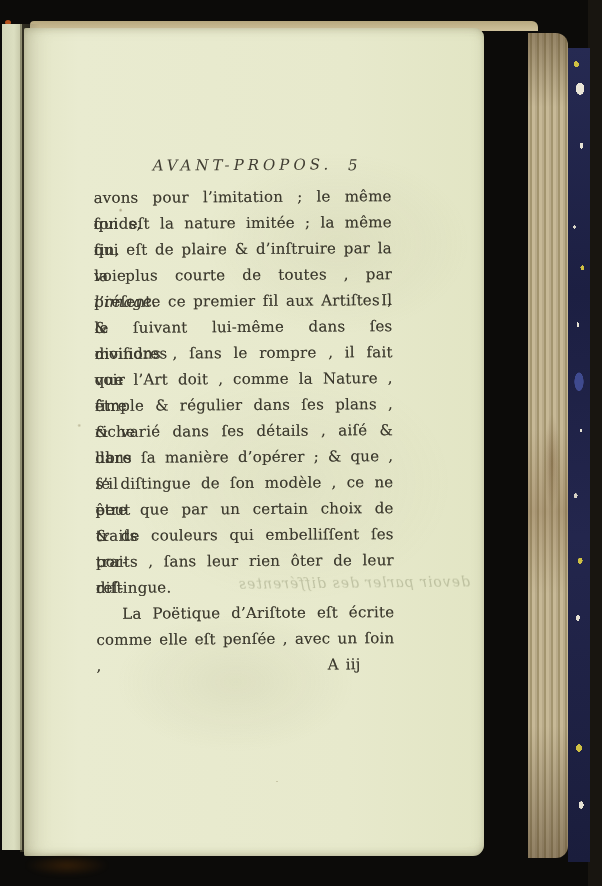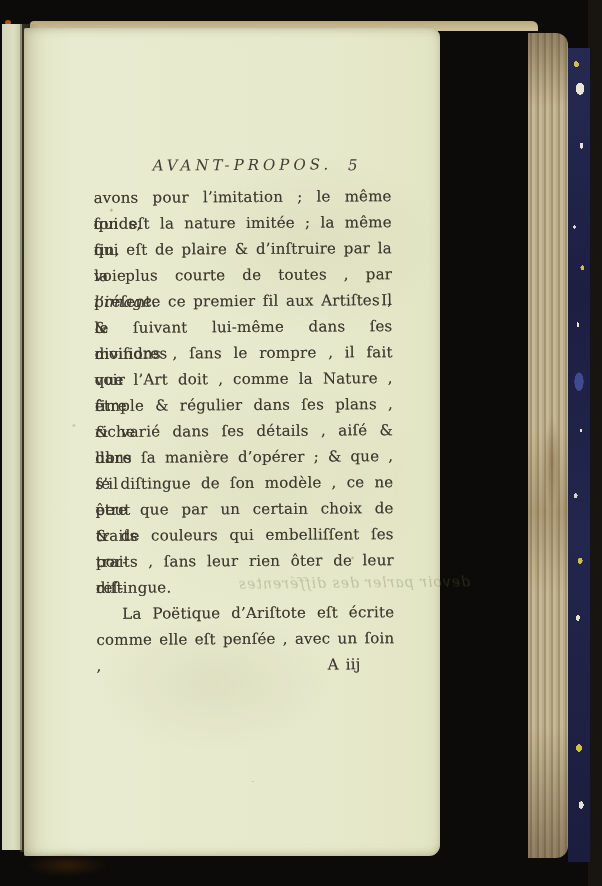--- a/index.html
+++ b/index.html
@@ -15,21 +15,21 @@
 
   
   .facing-page{position:absolute;left:2px;top:24px;width:20px;height:826px;
     background:linear-gradient(90deg,#d3d6b8,#dcdfc1 60%,#c2c3a4);}
 
   
   .gutter{position:absolute;left:20px;top:24px;width:20px;height:828px;
     background:linear-gradient(90deg,rgba(90,85,60,.55),rgba(120,115,85,.25) 45%,rgba(0,0,0,0));}
 
   
-  .page{position:absolute;left:24px;top:28px;width:416px;height:828px;
+  .page{position:absolute;left:24px;top:28px;width:460px;height:828px;
     background:linear-gradient(90deg,#e3e5c6 0,#e9ebd0 12%,#e7e9cc 70%,#e2e5c4);
     border-radius:2px 9px 11px 2px;
     box-shadow:inset 14px 0 22px -12px rgba(110,105,70,.45),
                inset -6px 0 14px -8px rgba(130,120,85,.35),
                inset 0 -5px 10px -6px rgba(120,110,75,.45),
                inset 0 4px 8px -5px rgba(120,110,75,.35);}
   
   .page .texture{position:absolute;inset:0;pointer-events:none;border-radius:inherit;
     background:
       radial-gradient(ellipse 190px 130px at 68% 26%,rgba(150,150,100,.10),rgba(0,0,0,0) 70%),

